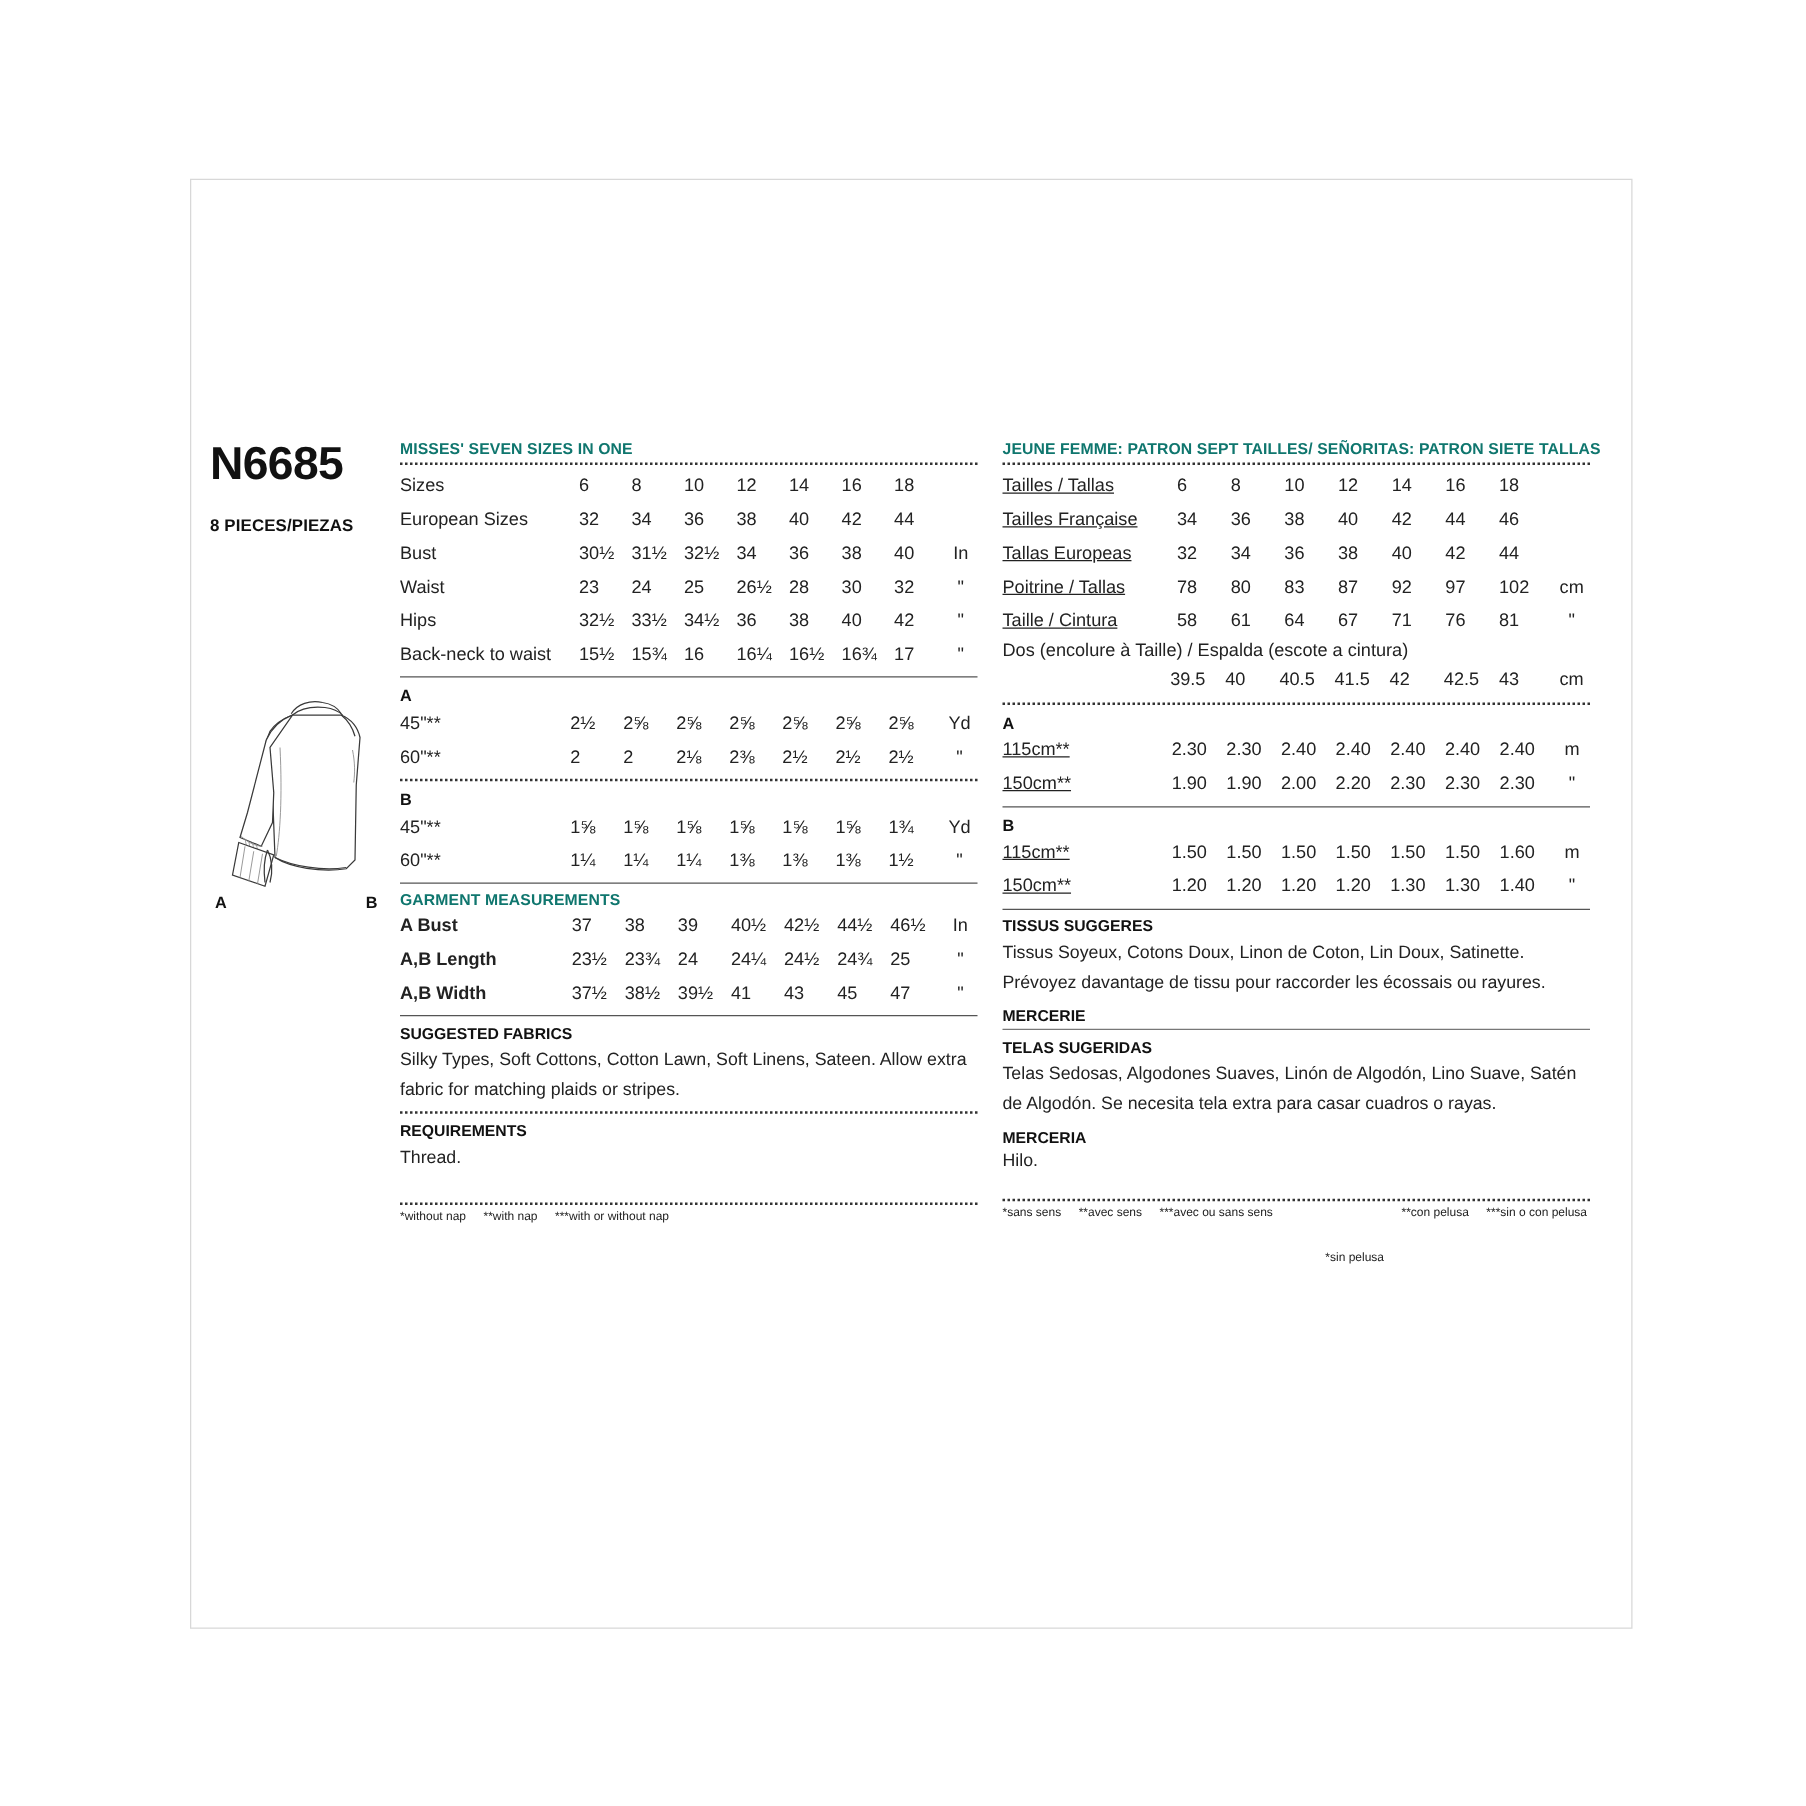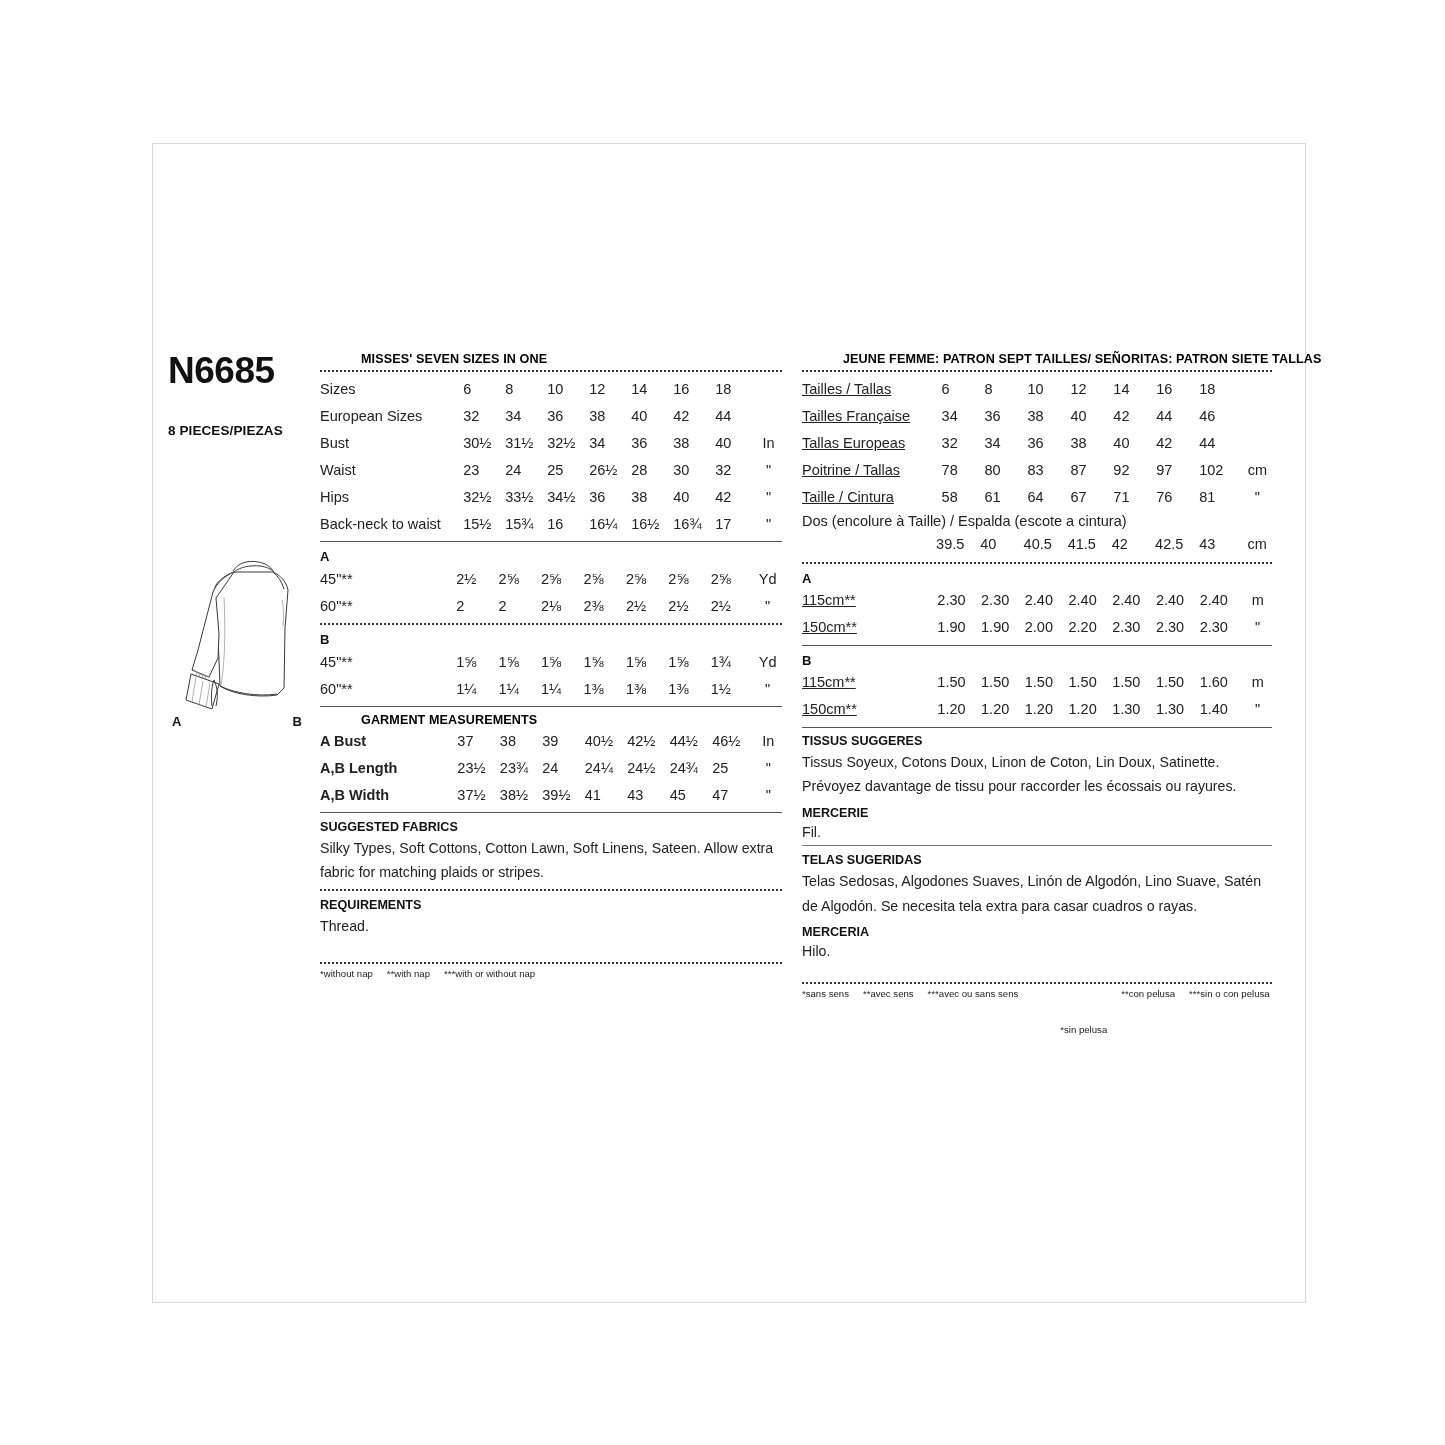--- a/index.html
+++ b/index.html
@@ -22,41 +22,41 @@
     left:0;top:0;width:1445px;height:1445px;
   }
 
   
   .ident{position:absolute;left:168px;top:352px;width:150px;}
   .pattern-no{
     font-size:37px;font-weight:bold;letter-spacing:-0.5px;
     line-height:1;color:#111;
   }
   .pieces{
-    font-size:13.5px;font-weight:bold;margin-top:34px;color:#111;
+    font-size:13.5px;font-weight:bold;margin-top:24px;color:#111;
     letter-spacing:0.1px;
   }
 
   
   .illus{position:absolute;left:172px;top:538px;width:140px;height:200px;}
   .illus svg{display:block;}
   .illus-labels{
     position:absolute;left:172px;top:714px;width:130px;
     display:flex;justify-content:space-between;
     font-size:13px;font-weight:bold;color:#111;
   }
 
   
   .col{position:absolute;top:352px;}
   .col-left{left:320px;width:462px;}
   .col-right{left:802px;width:470px;}
 
   .sect-title{
     font-size:12.6px;font-weight:bold;letter-spacing:0.1px;
-    color:#000000;white-space:nowrap;margin-left:41px;
+    color:#0f766e;white-space:nowrap;
   }
   .rule-dot{
     border-bottom:2px dotted #333;
     height:0;margin-top:4px;margin-bottom:3px;
   }
   .rule-solid{
     border-bottom:1.5px solid #555;
     height:0;margin-top:4px;margin-bottom:4px;
   }
   .rule-thin{
@@ -470,21 +470,20 @@
             <td class="v">1.40</td>
             <td class="u">"</td>
           </tr>
         </tbody>
     </table>
     <div class="rule-solid"></div>
 
     <div class="sub-head" style="margin-top:6px">TISSUS SUGGERES</div>
     <div class="para">Tissus Soyeux, Cotons Doux, Linon de Coton, Lin Doux, Satinette. Prévoyez davantage de tissu pour raccorder les écossais ou rayures.</div>
     <div class="sub-head">MERCERIE</div>
-    <div class="para" style="line-height:1.45">Fil.</div>
     <div class="rule-thin"></div>
 
     <div class="sub-head">TELAS SUGERIDAS</div>
     <div class="para">Telas Sedosas, Algodones Suaves, Linón de Algodón, Lino Suave, Satén de Algodón. Se necesita tela extra para casar cuadros o rayas.</div>
     <div class="sub-head">MERCERIA</div>
     <div class="para" style="line-height:1.45">Hilo.</div>
 
     <div style="height:16px"></div>
     <div class="rule-dot"></div>
     <div class="foot">

